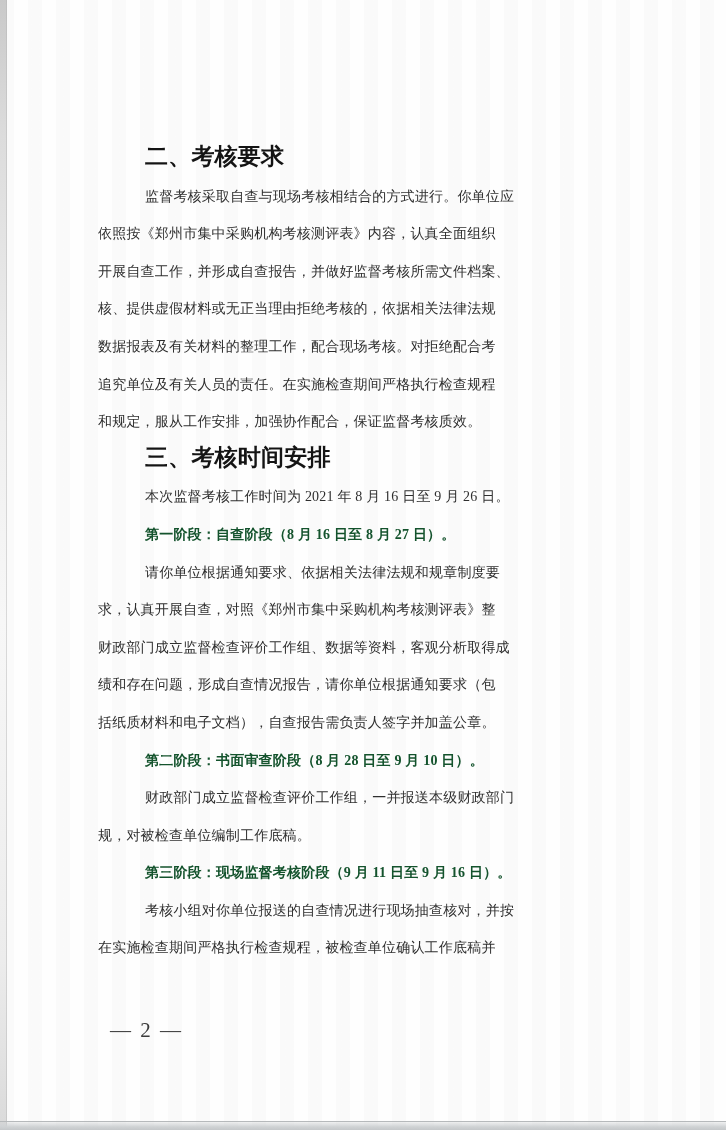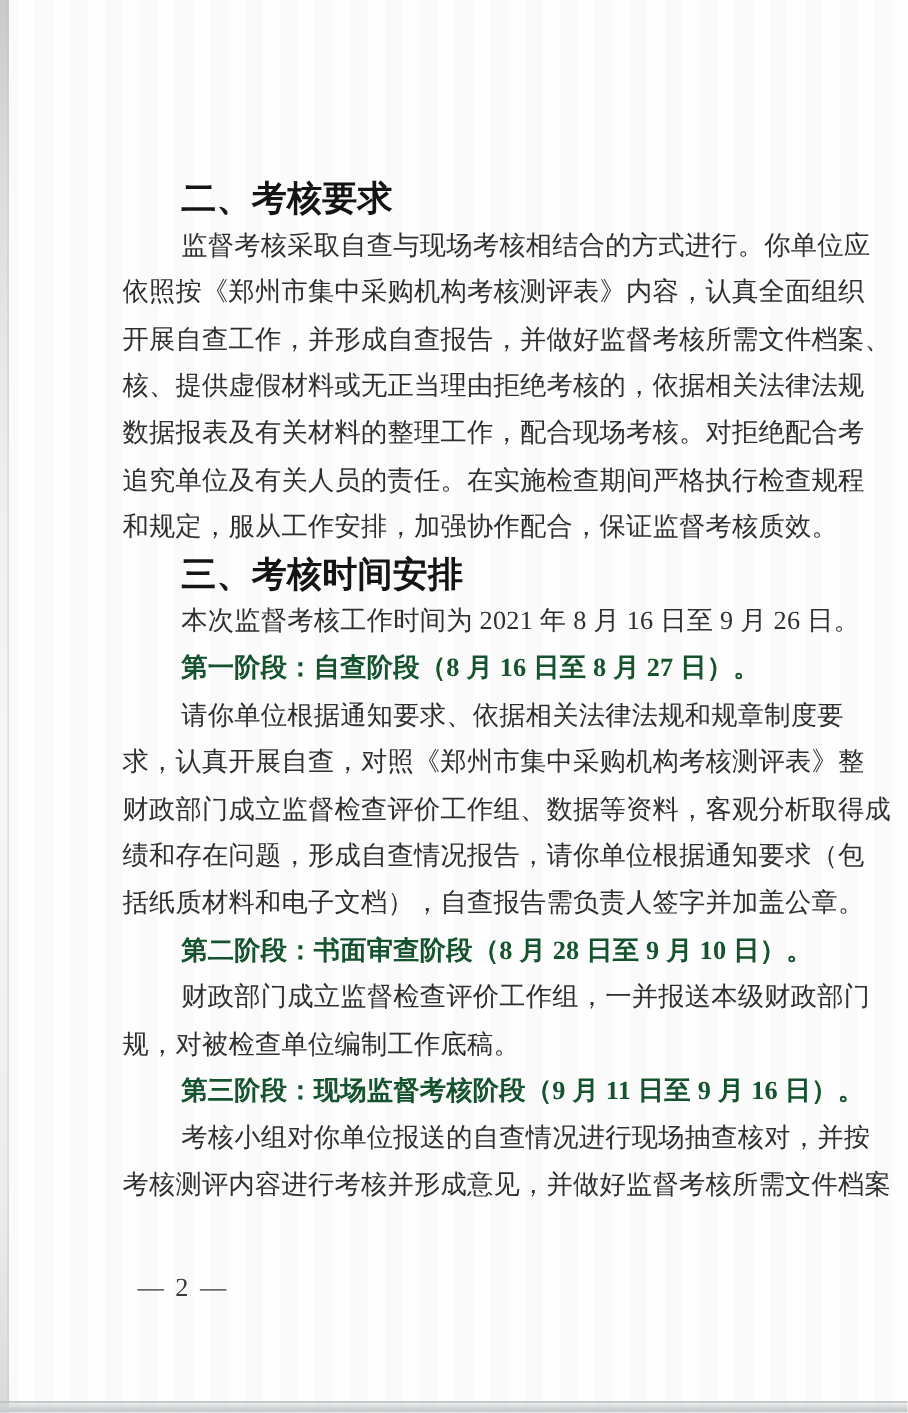--- a/index.html
+++ b/index.html
@@ -42,30 +42,30 @@
   .content {
     position: absolute;
     left: 98px;
     top: 140px;
     width: 590px;
   }
   .line {
     height: 37.6px;
     line-height: 37.6px;
     font-family: "Liberation Serif", "DejaVu Serif", serif;
-    font-size: 21px;
+    font-size: 14px;
     color: #2f2f2f;
     white-space: nowrap;
     letter-spacing: 0.2px;
   }
   .indent { padding-left: 47px; }
   .heading {
-    font-family: Liberation Sans, sans-serif;
+    font-family: Liberation Mono, monospace;
     font-weight: 700;
-    font-size: 28px;
+    font-size: 23px;
     color: #141414;
   }
   .stage {
     font-weight: 700;
     color: #14532d;
   }
   .page-number {
     position: absolute;
     left: 110px;
     top: 1018px;
@@ -102,16 +102,16 @@
   <div class="line">财政部门成立监督检查评价工作组、数据等资料，客观分析取得成</div>
   <div class="line">绩和存在问题，形成自查情况报告，请你单位根据通知要求（包</div>
   <div class="line">括纸质材料和电子文档），自查报告需负责人签字并加盖公章。</div>
 
   <div class="line stage indent">第二阶段：书面审查阶段（8 月 28 日至 9 月 10 日）。</div>
   <div class="line indent">财政部门成立监督检查评价工作组，一并报送本级财政部门</div>
   <div class="line">规，对被检查单位编制工作底稿。</div>
 
   <div class="line stage indent">第三阶段：现场监督考核阶段（9 月 11 日至 9 月 16 日）。</div>
   <div class="line indent">考核小组对你单位报送的自查情况进行现场抽查核对，并按</div>
-  <div class="line">考核测评内容进行考核并形成意见，并做好监督考核所需文件档案</div>
+  <div class="line">在实施检查期间严格执行检查规程，被检查单位确认工作底稿并</div>
 </main>
 
 <div class="page-number">— 2 —</div>
 
 </body></html>

